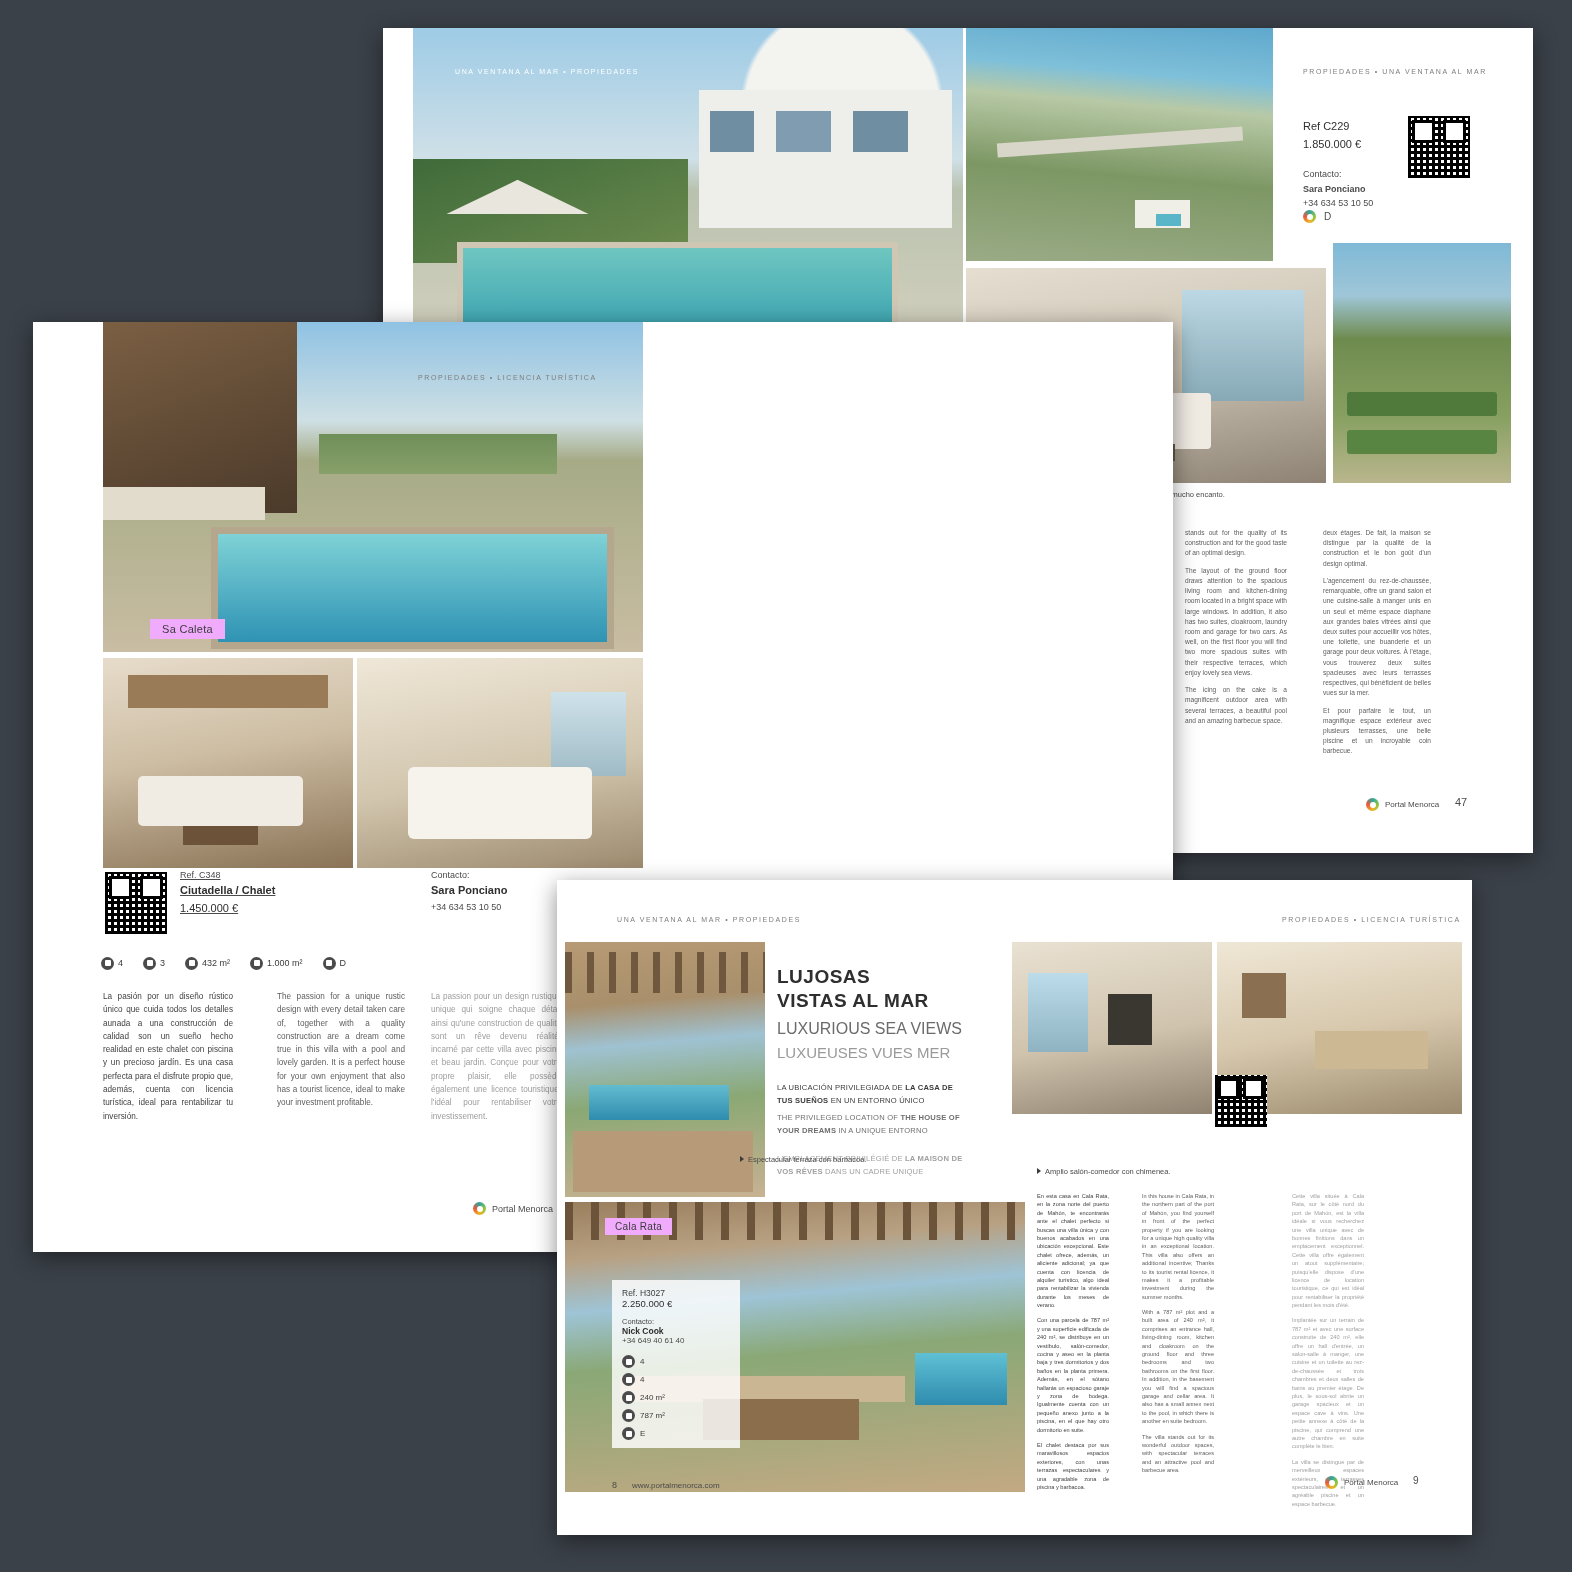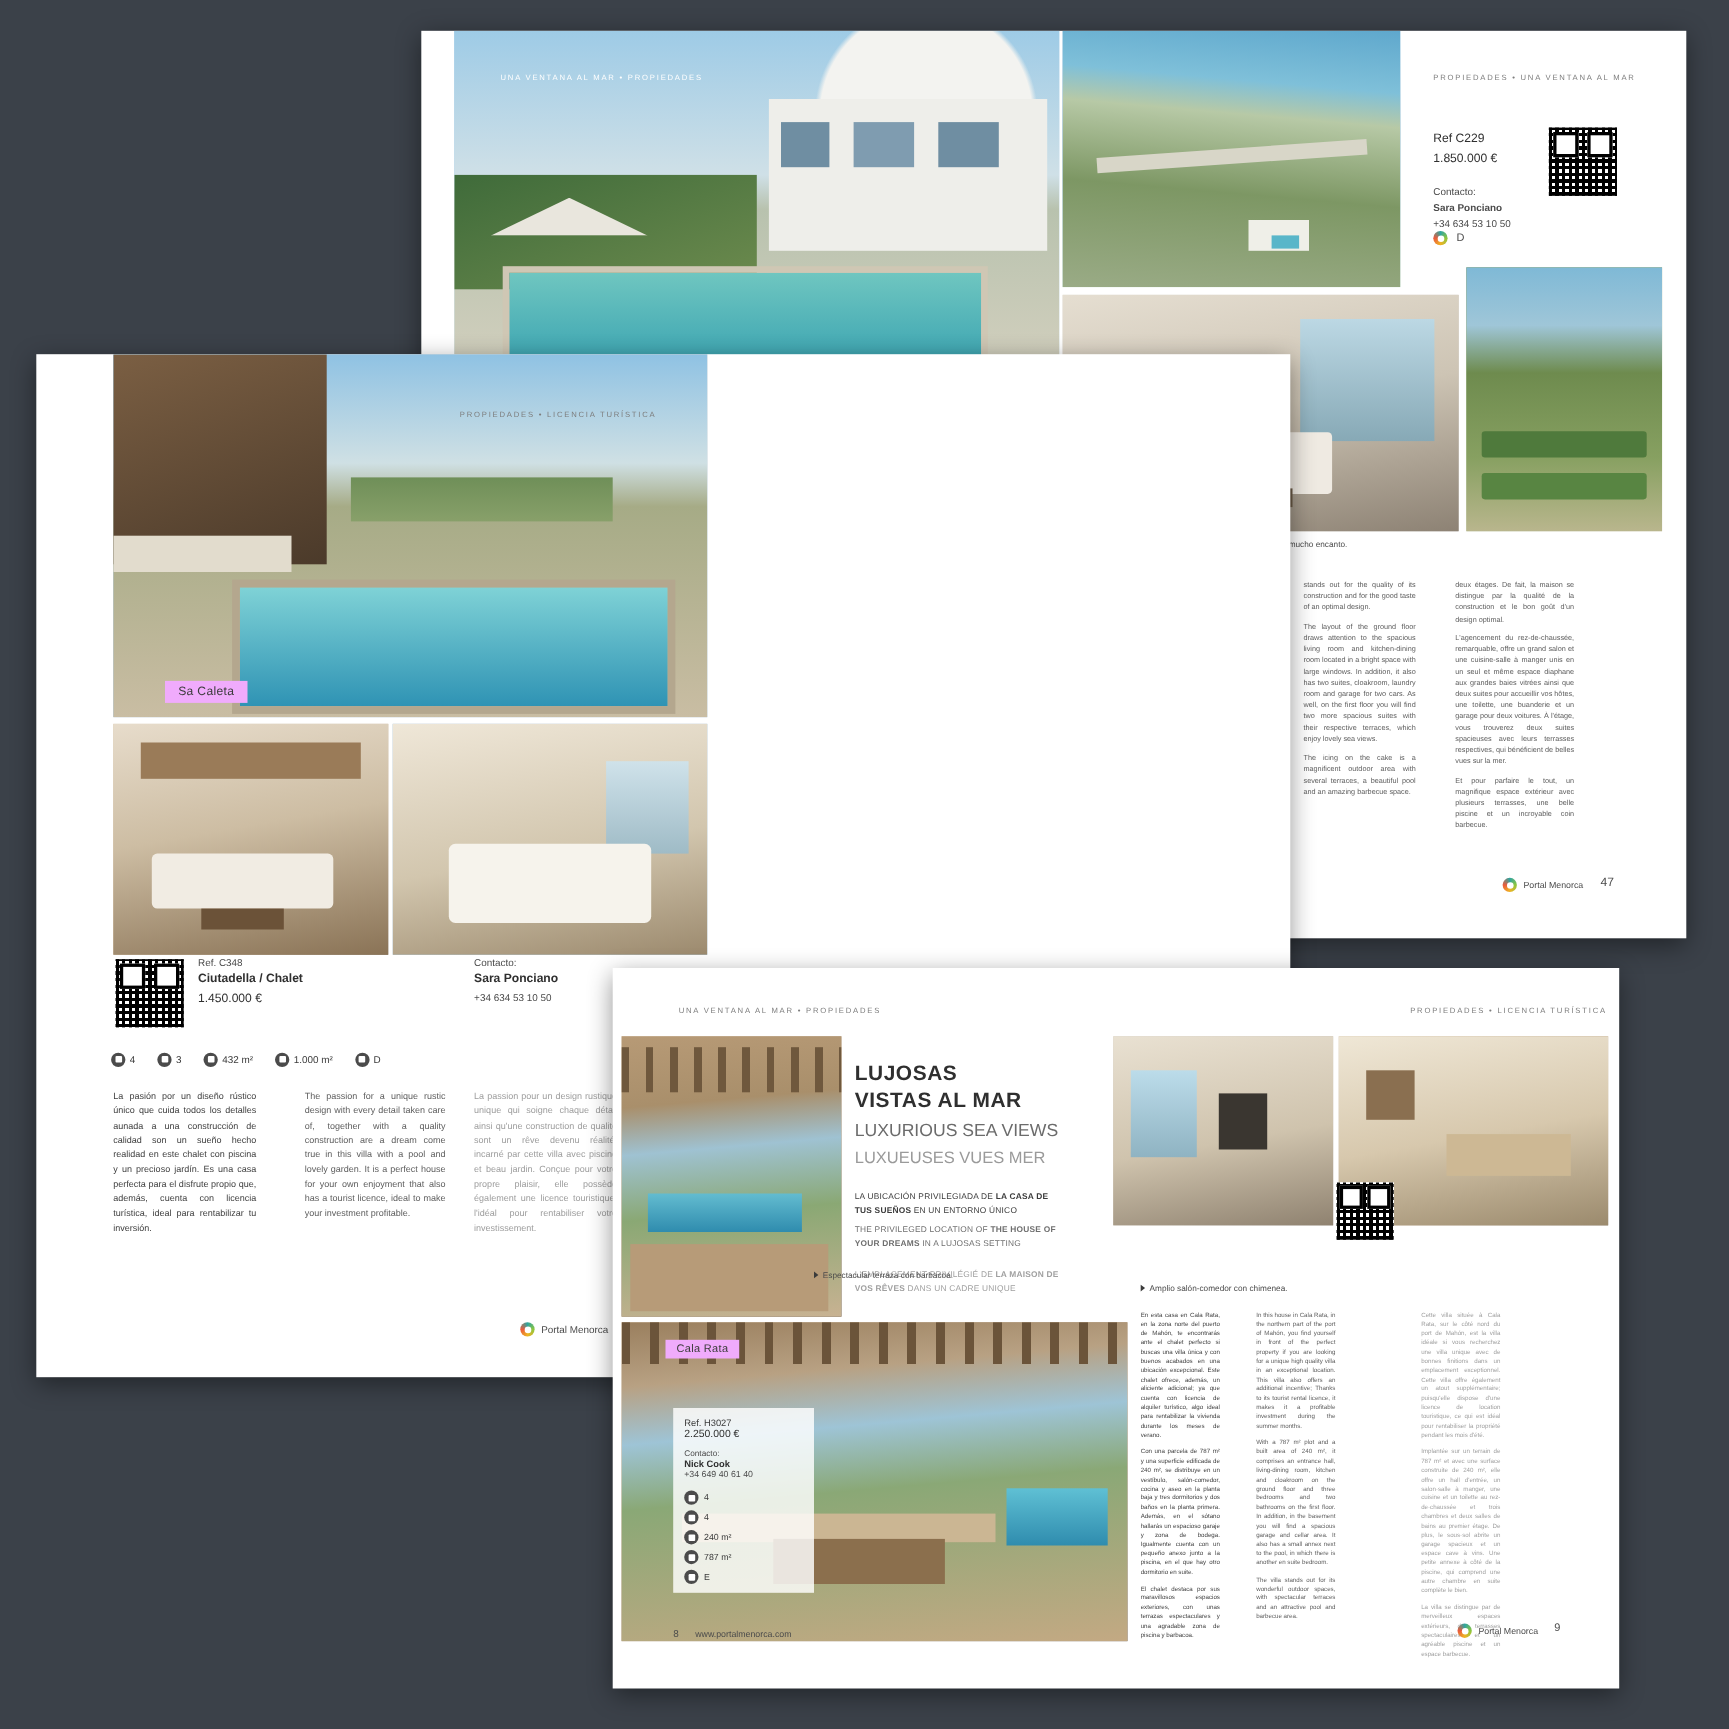--- a/index.html
+++ b/index.html
@@ -256,21 +256,21 @@
     <div style="position:absolute;right:6%;top:16%;width:26%;height:40%;background:linear-gradient(180deg,#cfe2ea,#9fbbc6);"></div>
     <div style="position:absolute;left:18%;top:52%;width:64%;height:34%;background:#f6f3ec;border-radius:6px;"></div>
   </div>
 
   <div class="hdr" style="left:385px;top:52px;">PROPIEDADES  •  LICENCIA TURÍSTICA</div>
 
   <div class="label-box" style="left:117px;top:297px;">Sa Caleta</div>
 
   <div class="qr" style="left:72px;top:550px;width:62px;height:62px;"></div>
 
-  <div class="kv" style="left:147px;top:546px;">
+  <div class="kv" style="left:147px;top:546px;text-decoration:underline;">
     <div>Ref. C348</div>
     <div class="big" style="font-weight:700">Ciutadella / Chalet</div>
     <div class="big">1.450.000 €</div>
   </div>
 
   <div class="kv" style="left:398px;top:546px;">
     <div>Contacto:</div>
     <div class="big" style="font-weight:700">Sara Ponciano</div>
     <div>+34 634 53 10 50</div>
   </div>
@@ -354,21 +354,21 @@
     <div class="l1" style="font-weight:700;font-size:19px;margin-top:2px;">VISTAS AL MAR</div>
     <div class="l2" style="margin-top:8px;font-size:16px;">LUXURIOUS SEA VIEWS</div>
     <div class="l3" style="margin-top:6px;font-size:15px;">LUXUEUSES VUES MER</div>
   </div>
 
   <div style="position:absolute;left:220px;top:202px;width:190px;font-size:7.6px;line-height:1.65;letter-spacing:.2px;">
     <div style="color:#3b3b3b;">
       <span>LA UBICACIÓN PRIVILEGIADA DE </span><b>LA CASA DE TUS SUEÑOS</b><span> EN UN ENTORNO ÚNICO</span>
     </div>
     <div style="color:#6f6f6f;margin-top:5px;">
-      <span>THE PRIVILEGED LOCATION OF </span><b>THE HOUSE OF YOUR DREAMS</b><span> IN A LUJOSAS SETTING</span>
+      <span>THE PRIVILEGED LOCATION OF </span><b>THE HOUSE OF YOUR DREAMS</b><span> IN A UNIQUE ENTORNO</span>
     </div>
     <div style="color:#a0a0a0;margin-top:16px;">
       <span>L'EMPLACEMENT PRIVILÉGIÉ DE </span><b>LA MAISON DE VOS RÊVES</b><span> DANS UN CADRE UNIQUE</span>
     </div>
   </div>
 
   <div class="qr" style="left:658px;top:195px;width:52px;height:52px;"></div>
 
   <div class="label-box" style="left:48px;top:295px;padding:3px 10px;font-size:10px;margin-top:43px;">Cala Rata</div>
 

